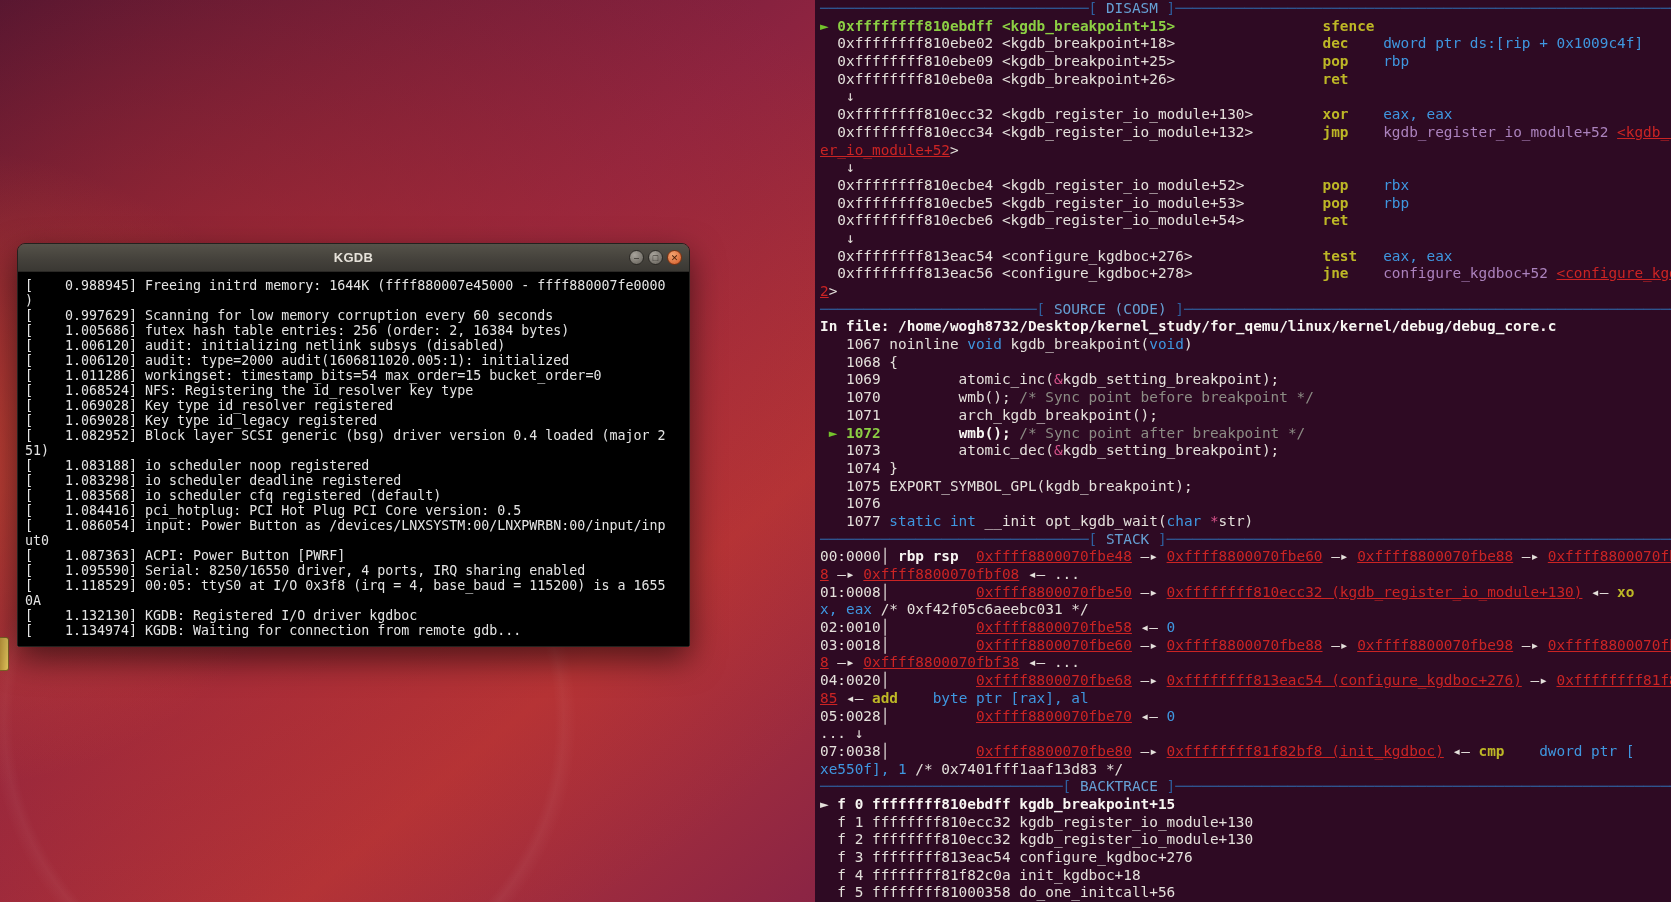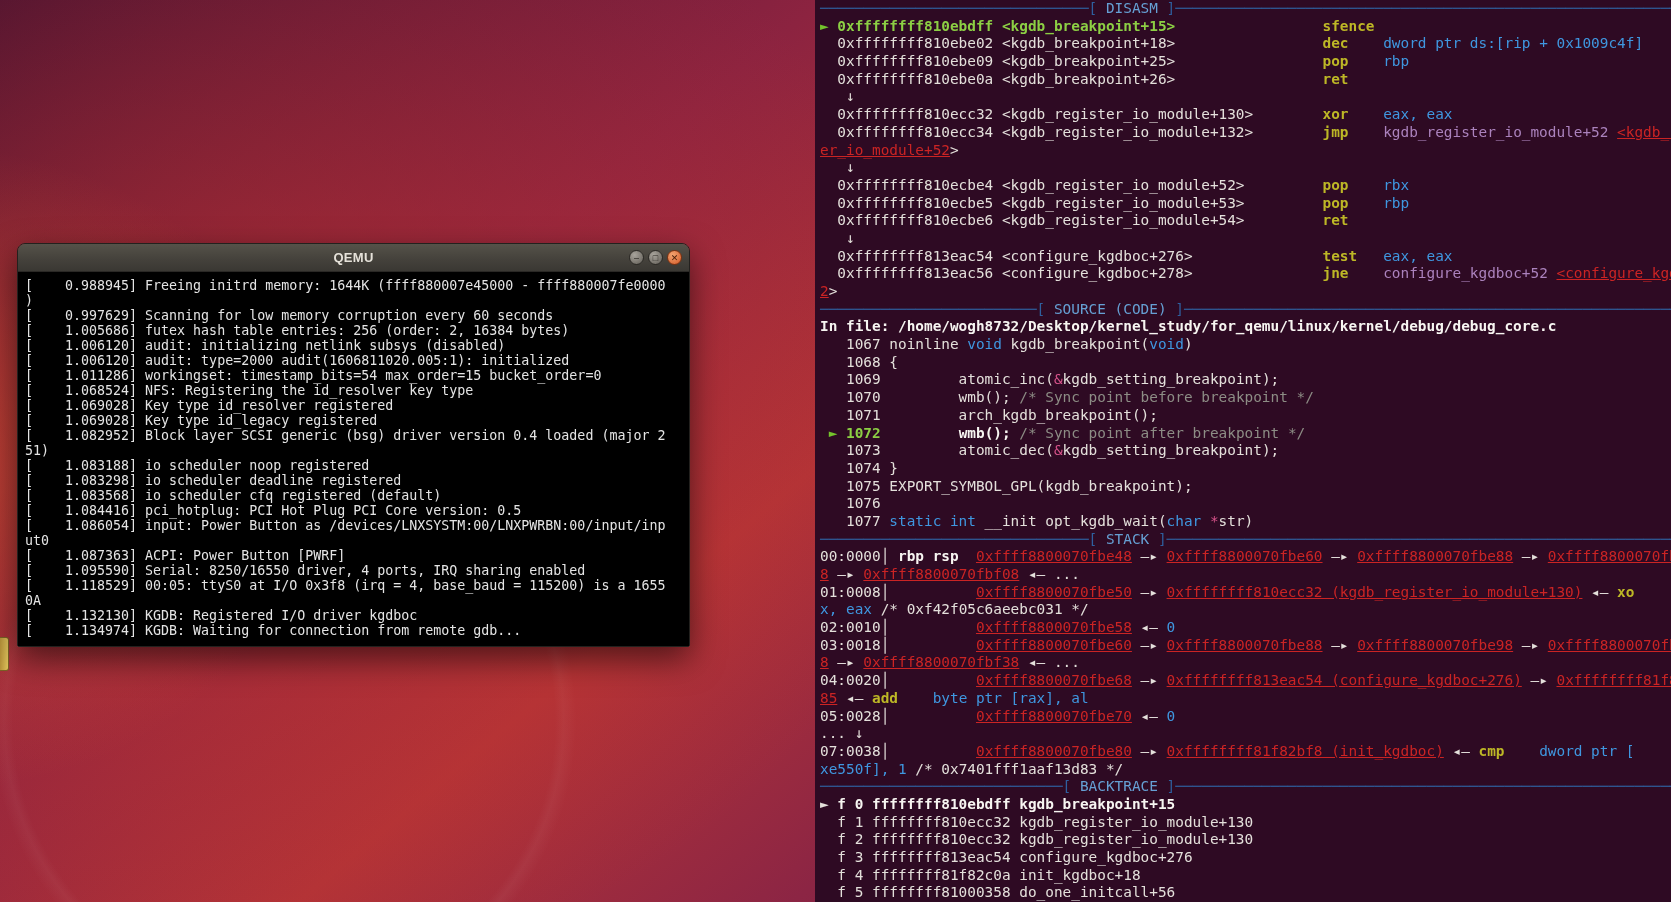--- a/index.html
+++ b/index.html
@@ -44,21 +44,21 @@
 </style>
 </head>
 <body>
 
 <div class="desktop">
 
   <div class="launcher-sliver"></div>
 
   <div class="qemu-window">
     <div class="titlebar">
-      <span class="wtitle">QEMU</span>
+      <span class="wtitle">KGDB</span>
       <div class="wbtns">
         <span class="wbtn">–</span>
         <span class="wbtn">□</span>
         <span class="wbtn close">✕</span>
       </div>
     </div>
     <pre class="qemu-term">[    0.988945] Freeing initrd memory: 1644K (ffff880007e45000 - ffff880007fe0000
 )
 [    0.997629] Scanning for low memory corruption every 60 seconds
 [    1.005686] futex hash table entries: 256 (order: 2, 16384 bytes)

